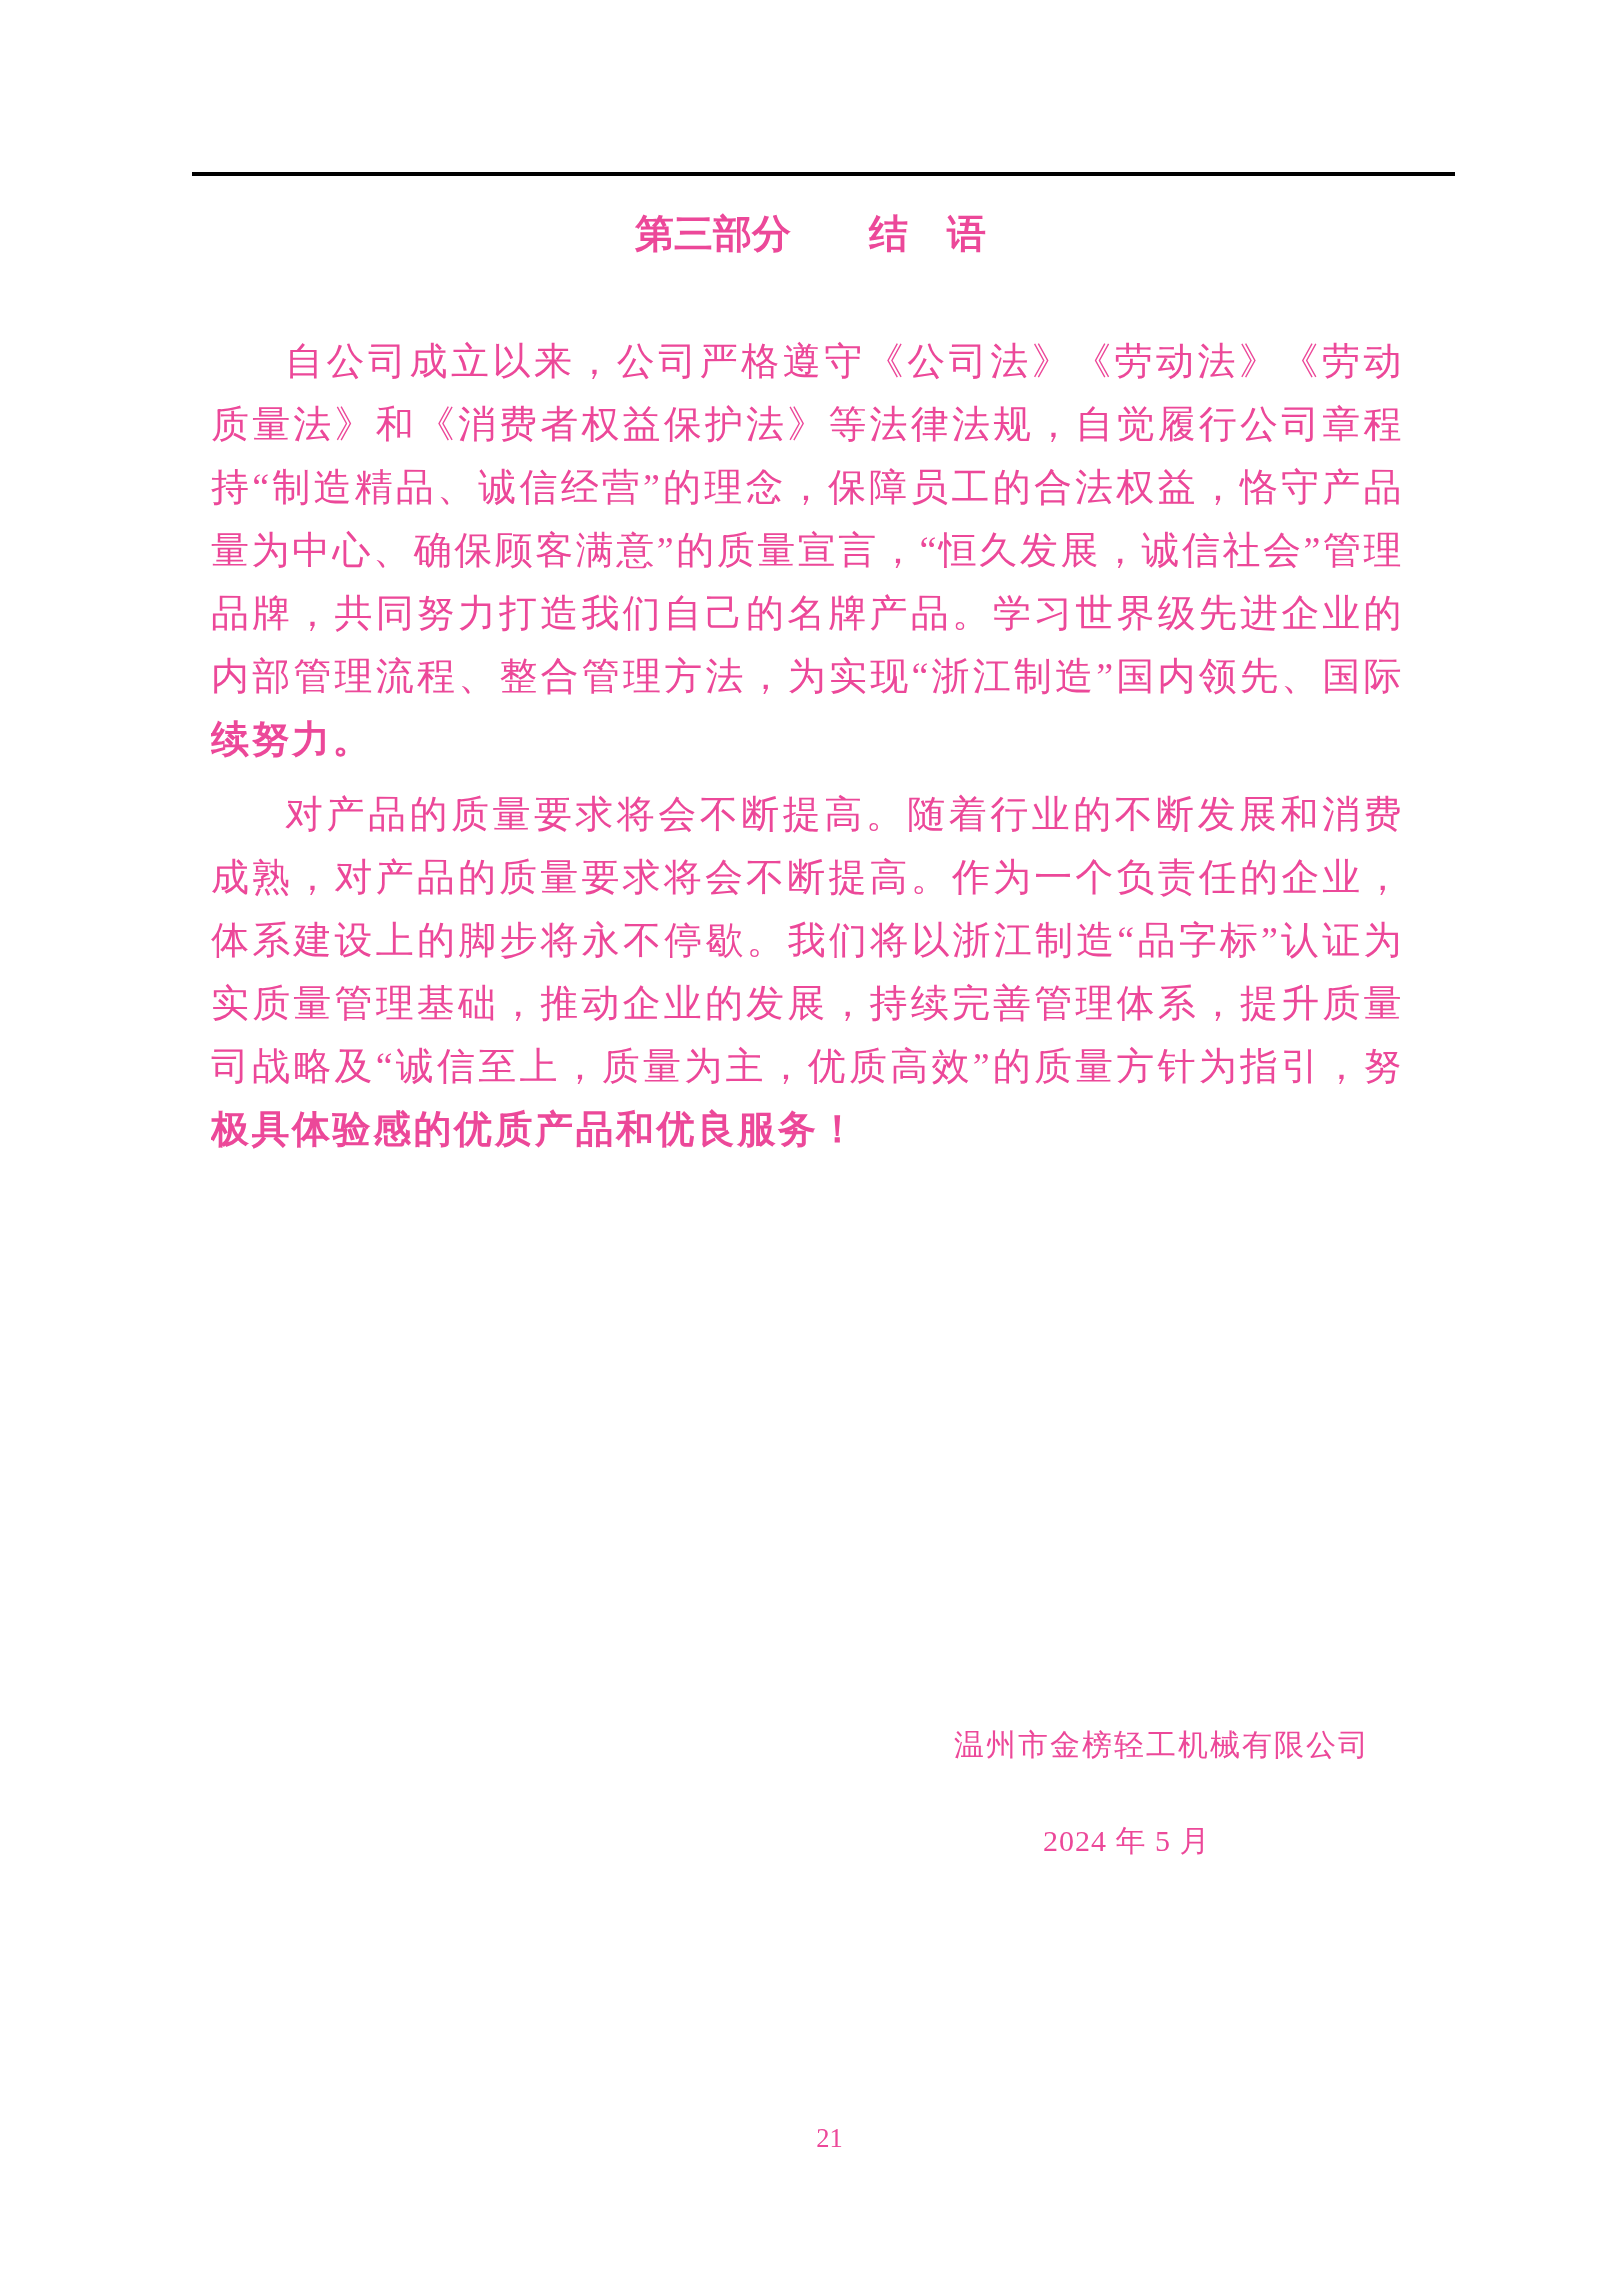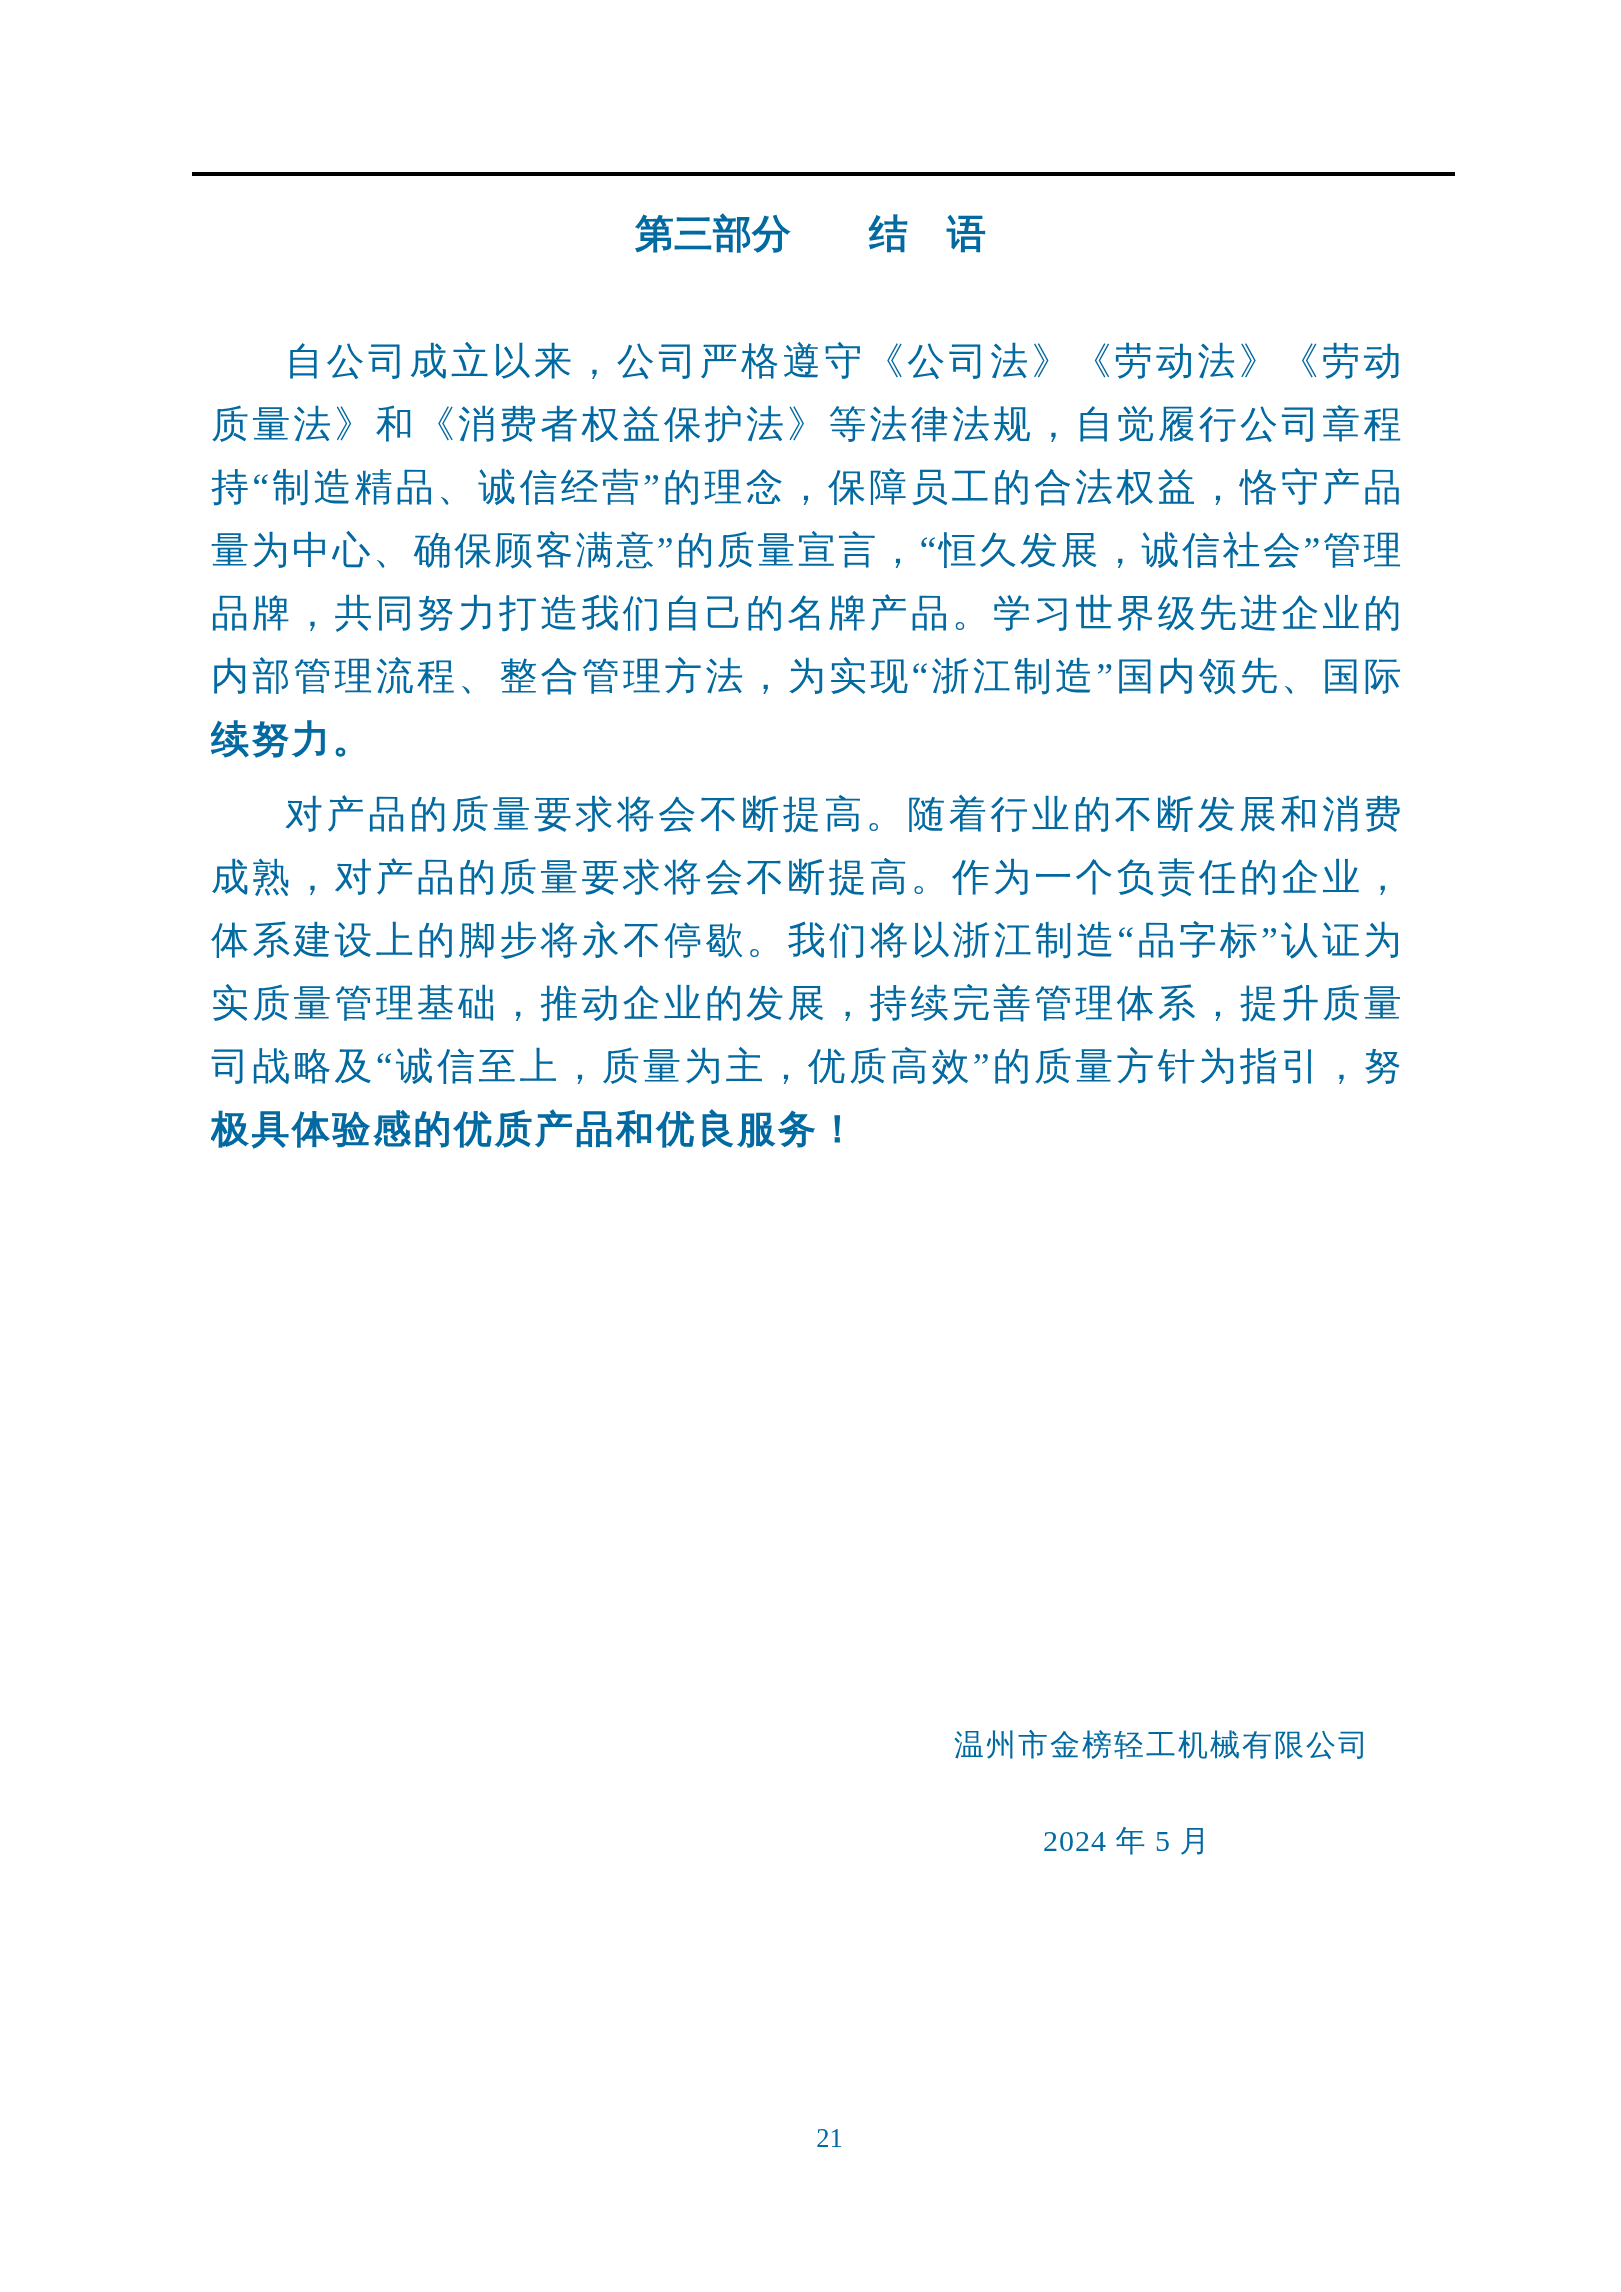--- a/index.html
+++ b/index.html
@@ -5,21 +5,21 @@
   html, body {
     margin: 0;
     padding: 0;
     background: #ffffff;
   }
   .page {
     position: relative;
     width: 1621px;
     height: 2293px;
     background: #ffffff;
-    color: #0369a1;
+    color: #ec4899;
     font-family: "Liberation Serif", "DejaVu Serif", serif;
     overflow: hidden;
   }
   .header-rule {
     position: absolute;
     left: 192px;
     top: 172px;
     width: 1263px;
     height: 3.9px;
     background: #000000;

